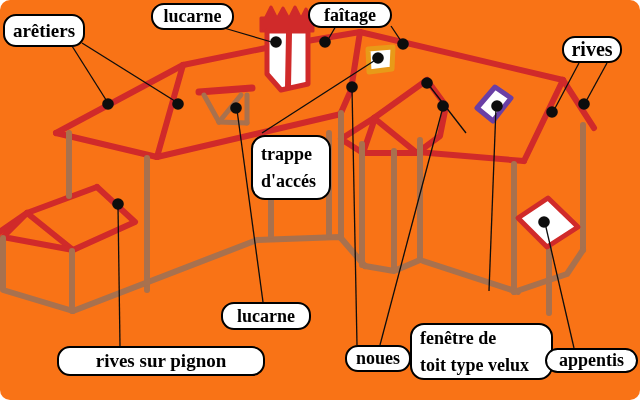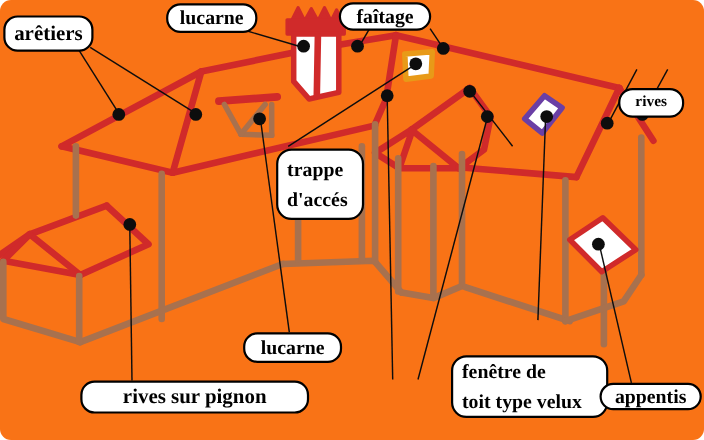--- a/index.html
+++ b/index.html
@@ -98,28 +98,29 @@
       <circle cx="552" cy="112" r="5.8" fill="#0d0d0d"></circle>
       <circle cx="584" cy="104" r="5.8" fill="#0d0d0d"></circle>
     </svg>
 
   <div class="lbl" style="left:3px;top:14px;width:82px;height:33px;font-size:19px;">arêtiers</div>
 
   <div class="lbl" style="left:151px;top:3px;width:83px;height:27px;font-size:18px;">lucarne</div>
 
   <div class="lbl" style="left:308px;top:2px;width:84px;height:26px;font-size:18px;">faîtage</div>
 
-  <div class="lbl" style="left:562px;top:36px;width:60px;height:27px;font-size:14px;margin-top:44px;">rives</div>
+  <div class="lbl" style="left:562px;top:36px;width:60px;height:27px;font-size:20px;">rives</div>
 
   <div class="lbl" style="left:221px;top:302px;width:90px;height:28px;font-size:18px;">lucarne</div>
 
   <div class="lbl ml" style="left:251px;top:135px;width:80px;height:65px;font-size:18px;border-radius:14px;">trappe
 d'accés</div>
 
-  <div class="lbl" style="left:73px;top:346px;width:208px;height:30px;font-size:19px;">rives sur pignon</div>
+  <div class="lbl" style="left:57px;top:346px;width:208px;height:30px;font-size:19px;">rives sur pignon</div>
 
+  <div class="lbl" style="left:345px;top:345px;width:66px;height:27px;font-size:18px;">noues</div>
 
   <div class="lbl ml" style="left:410px;top:291px;width:143px;height:57px;font-size:18px;border-radius:14px;margin-top:32px;">fenêtre de
 toit type velux</div>
 
   <div class="lbl" style="left:545px;top:348px;width:93px;height:25px;font-size:18px;text-align:right;">appentis</div>
 
 </div>
 
 </body></html>

